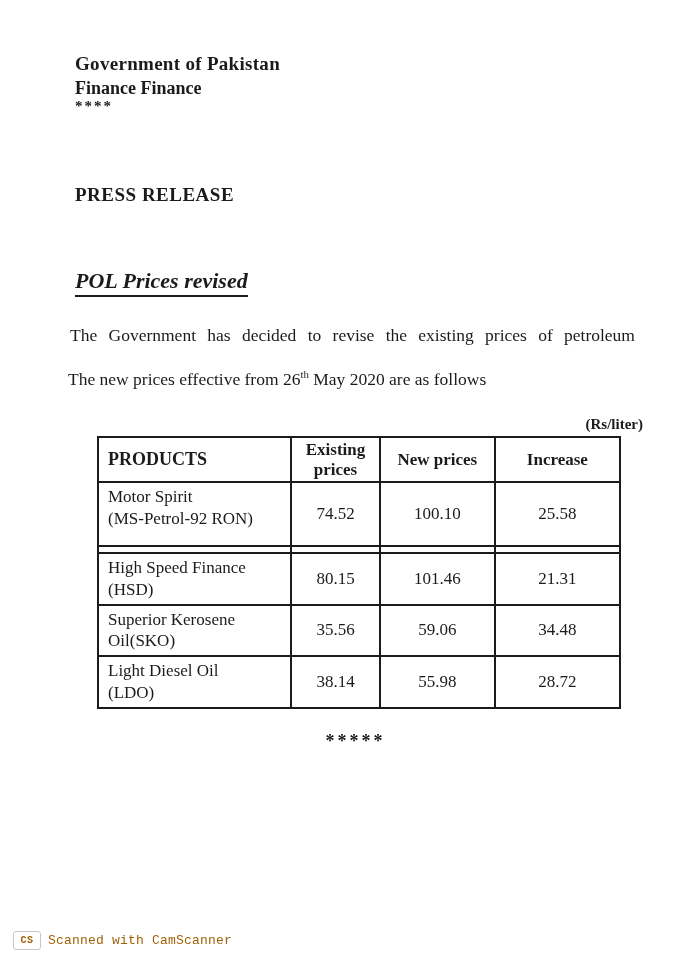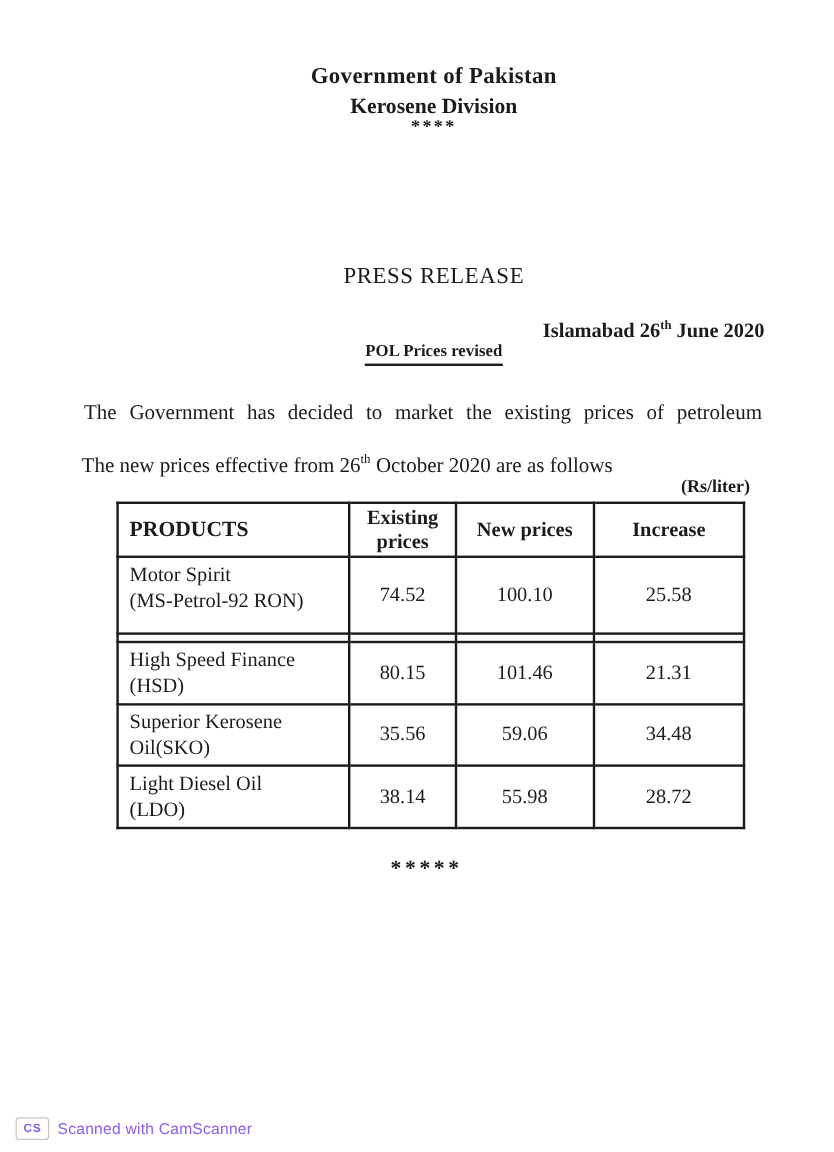--- a/index.html
+++ b/index.html
@@ -12,63 +12,64 @@
     width: 695px;
     height: 960px;
     margin: 0 auto;
     background: #ffffff;
     font-family: "Liberation Serif", "DejaVu Serif", serif;
     color: #1b1b1b;
     overflow: hidden;
     box-sizing: border-box;
   }
   
-  .centered { text-align: center; padding-left: 28px; }
+  .centered { text-align: left; padding-left: 75px; }
 
   .letterhead { padding-top: 52px; line-height: 1.3; }
   .org-name   { font-size: 19px; font-weight: bold; letter-spacing: 0.3px; }
   .division   { font-size: 18px; font-weight: bold; }
   .sep-stars  { font-size: 15px; font-weight: bold; letter-spacing: 2px; line-height: 0.8; }
 
   .press-release {
-    margin-top: 108px;
+    margin-top: 72px;
     font-size: 19px;
-    font-weight: normal;
+    font-weight: bold;
     letter-spacing: 0.5px;
   }
   .dateline {
     margin-top: 24px;
     padding-right: 58px;
     text-align: right;
     font-size: 17px;
     font-weight: bold;
   }
   sup { font-size: 0.62em; vertical-align: super; line-height: 0; }
 
-  .doc-title { font-size: 14px; font-weight: bold; }
+  .doc-title { margin-top: 62px; font-size: 22px; font-weight: bold; font-style: italic; }
   .doc-title .underlined {
     display: inline-block;
     border-bottom: 2px solid #1b1b1b;
     padding-bottom: 1px;
   }
 
   .body-para {
     margin: 20px 60px 0 70px;
     font-size: 17.5px;
     line-height: 36px;
   }
   .body-para .line1 { display: block; text-align: justify; text-align-last: justify; }
   .body-para .line2 { display: block; text-align: left; word-spacing: 1.5px; }
 
   .effective-line {
     margin: 16px 60px 0 68px;
     font-size: 17.5px;
   }
   .unit-label {
-    padding-right: 70px;
+    margin-top: 26px;
+    padding-right: 52px;
     text-align: right;
     font-size: 15px;
     font-weight: bold;
   }
 
   table.price-table {
     margin: 3px 0 0 97px;
     width: 524px;
     border-collapse: collapse;
     table-layout: fixed;
@@ -109,22 +110,22 @@
     letter-spacing: 3px;
   }
 
   .watermark {
     position: absolute;
     left: 13px;
     bottom: 10px;
     display: flex;
     align-items: center;
     gap: 7px;
-    color: #8b5cf6;
-    font-family: Liberation Sans, sans-serif;
+    color: #a16207;
+    font-family: Liberation Mono, monospace;
   }
   .cs-badge {
     display: inline-flex;
     align-items: center;
     justify-content: center;
     width: 26px;
     height: 17px;
     border: 1.5px solid #c7c7c7;
     border-radius: 3px;
     font-size: 10px;
@@ -133,40 +134,37 @@
   }
   .wm-text { font-size: 13px; letter-spacing: 0.2px; }
 </style>
 </head>
 <body>
 
 <div class="page">
 
   <div class="letterhead centered">
     <div class="org-name">Government of Pakistan</div>
-    <div class="division">Kerosene Division</div>
+    <div class="division">Finance Finance</div>
     <div class="sep-stars">****</div>
   </div>
 
   <div class="press-release centered">PRESS RELEASE</div>
 
-  <div class="dateline">
-    <span>Islamabad 26</span><sup>th</sup><span> June 2020</span>
-  </div>
 
   <div class="doc-title centered">
     <span class="underlined">POL Prices revised</span>
   </div>
 
   <p class="body-para">
-    <span class="line1">The Government has decided to market the existing prices of petroleum</span>
+    <span class="line1">The Government has decided to revise the existing prices of petroleum</span>
   </p>
 
   <div class="effective-line">
-    <span>The new prices effective from 26</span><sup>th</sup><span> October 2020 are as follows</span>
+    <span>The new prices effective from 26</span><sup>th</sup><span> May 2020 are as follows</span>
   </div>
 
   <div class="unit-label">(Rs/liter)</div>
 
   <table class="price-table">
     <colgroup>
       <col class="c-product">
         <col class="c-existing">
         <col class="c-new">
         <col class="c-increase">

